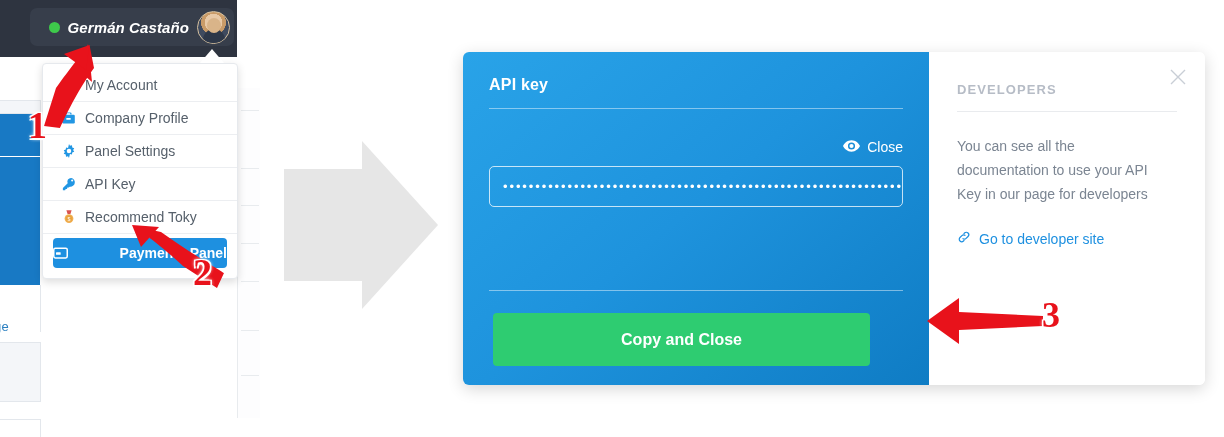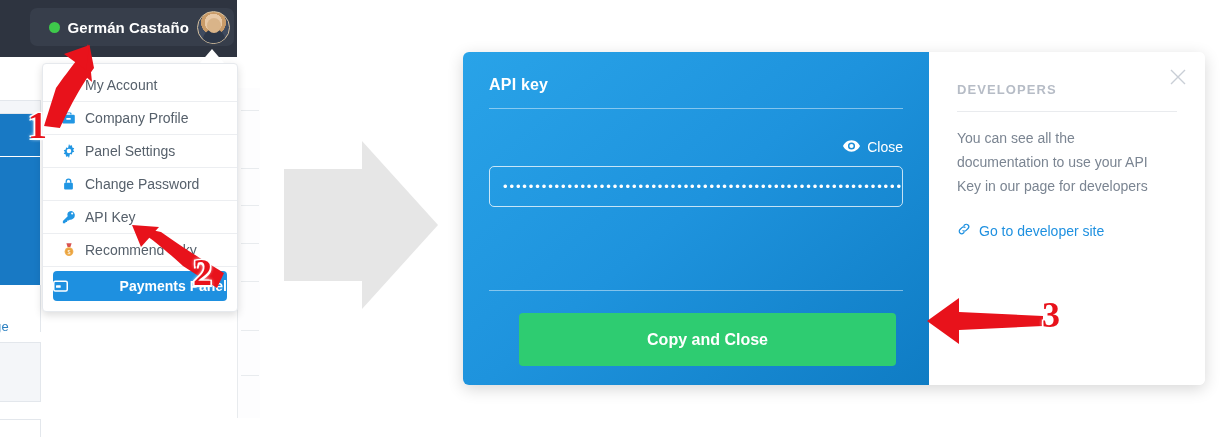--- a/index.html
+++ b/index.html
@@ -47,20 +47,21 @@
   .bg-right-col {
     position:absolute; left:237px; top:88px; width:22px; height:330px;
     background:#fdfdfe; border-left:1px solid #e8ebee;
   }
   .bg-right-rule { position:absolute; left:241px; width:18px; height:1px; background:#e8ebee; }
 
   
   #topbar {
     position:absolute; left:0; top:0; width:237px; height:57px;
     background:#2e3440;
+    font-style:italic;
   }
   #user-chip {
     position:absolute; left:30px; top:8px; width:204px; height:38px;
     background:#373e4b; border-radius:7px;
     display:flex; align-items:center; justify-content:flex-end; gap:8px;
     padding-right:4px; box-sizing:border-box;
   }
   #status-dot {
     width:11px; height:11px; border-radius:50%;
     background:#3ec94b; flex:0 0 auto;
@@ -154,36 +155,36 @@
     border:1px solid rgba(255,255,255,.75); border-radius:5px;
     display:flex; align-items:center; padding:0 13px;
     color:#ffffff; font-size:13px; letter-spacing:1.9px;
     overflow:hidden; white-space:nowrap;
   }
   #modal-bottom-rule {
     position:absolute; left:26px; right:26px; top:238px;
     height:1px; background:rgba(255,255,255,.45);
   }
   #copy-btn {
-    position:absolute; left:56px; top:261px; width:377px; height:53px;
+    position:absolute; left:30px; top:261px; width:377px; height:53px;
     background:#2ecc71; border-radius:4px;
     display:flex; align-items:center; justify-content:center;
     color:#ffffff; font-size:16px; font-weight:700;
   }
 
   #modal-right {
     flex:1 1 auto; position:relative; background:#ffffff;
     padding:30px 28px 4px 28px; box-sizing:border-box;
   }
   #dev-title {
     color:#b6bcc6; font-size:13px; font-weight:700; letter-spacing:1.1px;
   }
   #dev-rule { margin-top:14px; height:1px; background:#e9ebee; }
   #dev-text {
-    margin-top:14px; color:#7b8592; font-size:14px; line-height:24px;
+    margin-top:22px; color:#7b8592; font-size:14px; line-height:24px;
     max-width:200px;
   }
   #dev-link {
     margin-top:24px; display:flex; align-items:center; gap:8px;
     color:#1e90e0; font-size:14px;
   }
   #modal-close {
     position:absolute; right:16px; top:14px; width:22px; height:22px;
     color:#c9ced6;
   }
@@ -259,29 +260,20 @@
   <div class="menu-item">
     <span class="mi-ico">
       <svg width="14" height="14" viewBox="0 0 16 16" fill="currentColor">
           <path d="M8 0l1.1 2.1 2.3-.6.3 2.4 2.3.9-1.3 2 1.3 2-2.3.9-.3 2.4-2.3-.6L8 16l-1.1-2.1-2.3.6-.3-2.4L2 11.2l1.3-2L2 7.2l2.3-.9.3-2.4 2.3.6z"></path>
           <circle cx="8" cy="8" r="2.6" fill="#fff"></circle>
         </svg>
     </span>
     <span>Panel Settings</span>
   </div>
 
-  <div class="menu-item">
-    <span class="mi-ico">
-      <svg width="13" height="14" viewBox="0 0 16 16" fill="currentColor">
-          <path d="M4.4 6.6V4.8a3.6 3.6 0 0 1 7.2 0v1.8h-1.7V4.8a1.9 1.9 0 0 0-3.8 0v1.8z"></path>
-          <rect x="2.6" y="6.6" width="10.8" height="8.2" rx="1.3"></rect>
-        </svg>
-    </span>
-    <span>Change Password</span>
-  </div>
 
   <div class="menu-item">
     <span class="mi-ico">
       <svg width="14" height="14" viewBox="0 0 16 16" fill="currentColor">
           <path d="M10.4 1a4.3 4.3 0 0 0-3.9 6.1L1 12.6V15h2.6l.6-1.4h1.5l.5-1.5h1.5l1.1-1.1A4.3 4.3 0 1 0 10.4 1zm1.2 4.2a1.2 1.2 0 1 1 0-2.4 1.2 1.2 0 0 1 0 2.4z"></path>
         </svg>
     </span>
     <span>API Key</span>
   </div>
 

